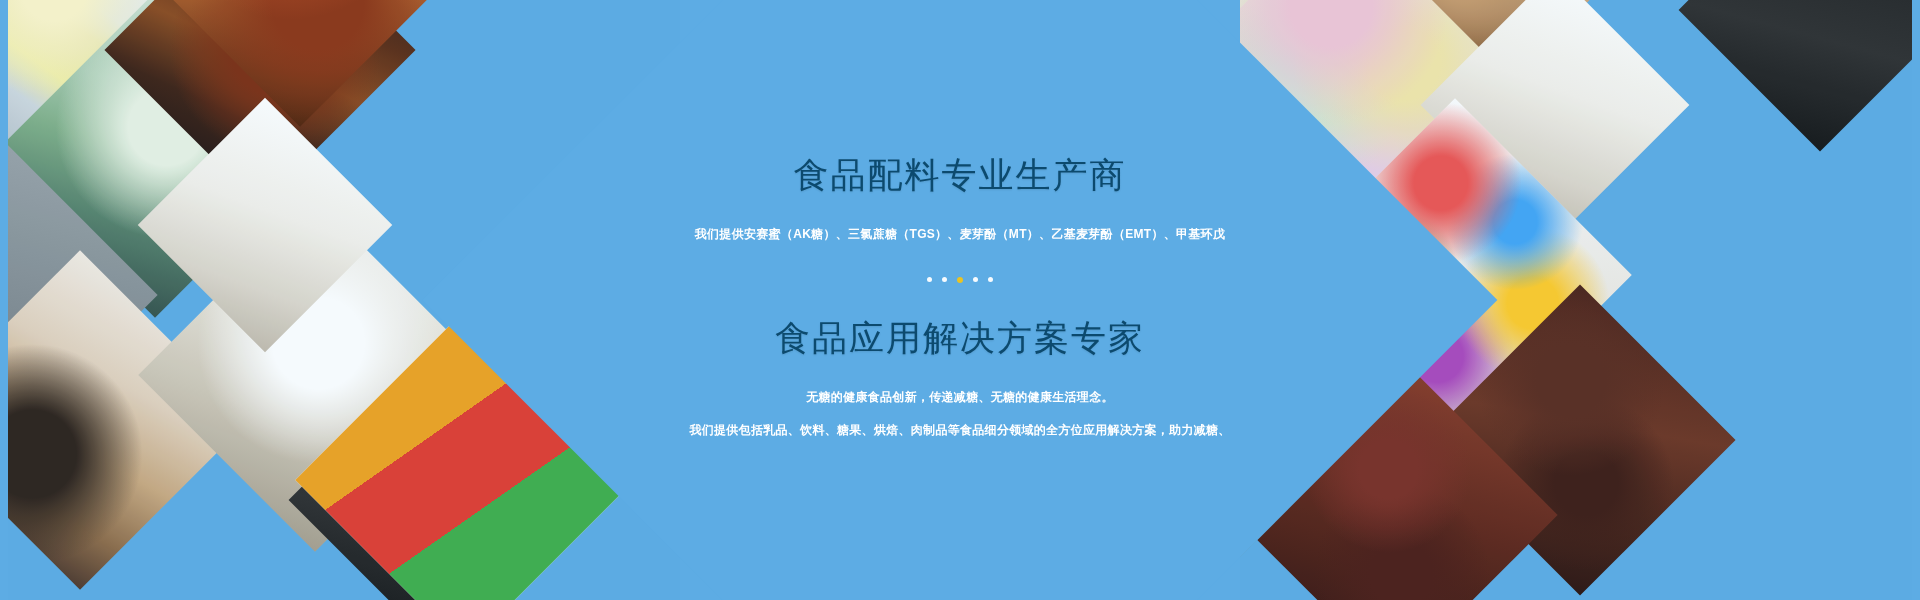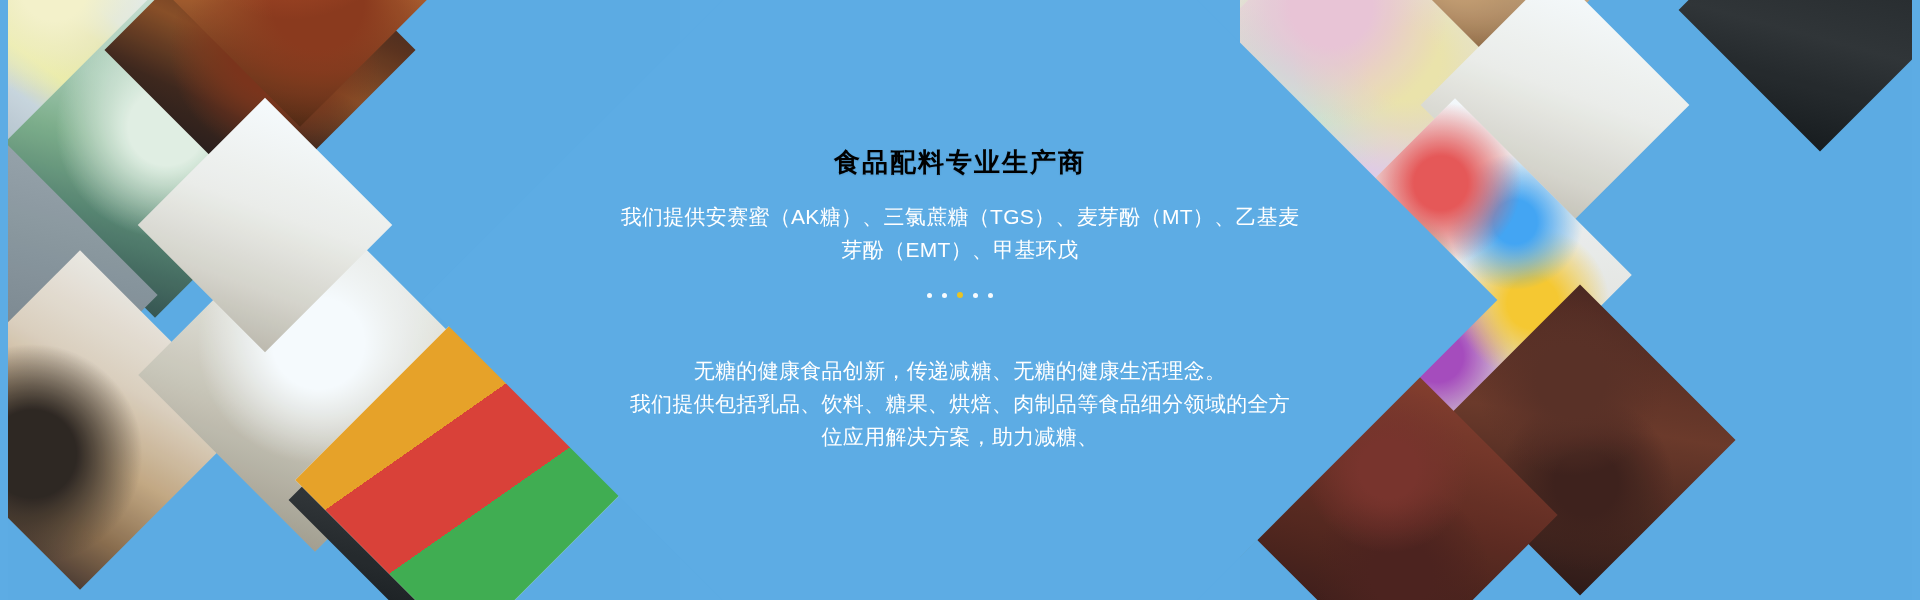--- a/index.html
+++ b/index.html
@@ -104,27 +104,27 @@
   .edge-left{position:absolute;left:0;top:0;width:8px;height:600px;background:#5dace4;}
   .edge-right{position:absolute;right:0;top:0;width:8px;height:600px;background:#5dace4;}
 
   
   .content{
     position:absolute;inset:0;display:flex;flex-direction:column;
     align-items:center;justify-content:center;
     text-align:center;color:#ffffff;
   }
   .heading{
-    font-size:26px;font-weight:bold;letter-spacing:2px;
-    color:#000000;line-height:1.2;
+    font-size:35px;font-weight:normal;letter-spacing:2px;
+    color:#0c4a6e;line-height:1.2;
     text-shadow:0 1px 2px rgba(0,0,0,.10);
   }
   .para{
-    font-size:21px;line-height:33px;color:#ffffff;
-    letter-spacing:.3px;max-width:680px;margin-top:22px;
+    font-size:12px;line-height:33px;color:#ffffff;
+    letter-spacing:.3px;max-width:680px;margin-top:22px;font-weight:bold;
   }
   .dots{
     display:flex;align-items:center;gap:10px;margin:26px 0 34px 0;
   }
   .dot{width:5px;height:5px;border-radius:50%;background:#ffffff;opacity:.95;}
   .dot.accent{background:#f0c419;width:6px;height:6px;}
 </style>
 </head>
 <body>
 
@@ -173,20 +173,21 @@
 
     <div class="dots">
       <span class="dot"></span>
       <span class="dot"></span>
       <span class="dot accent"></span>
       <span class="dot"></span>
       <span class="dot"></span>
     </div>
 
     <div>
+      <div class="heading">食品应用解决方案专家</div>
       <div class="para">
         <div>无糖的健康食品创新，传递减糖、无糖的健康生活理念。</div>
         <div>我们提供包括乳品、饮料、糖果、烘焙、肉制品等食品细分领域的全方位应用解决方案，助力减糖、</div>
       </div>
     </div>
 
   </div>
 </div>
 
 </body></html>

